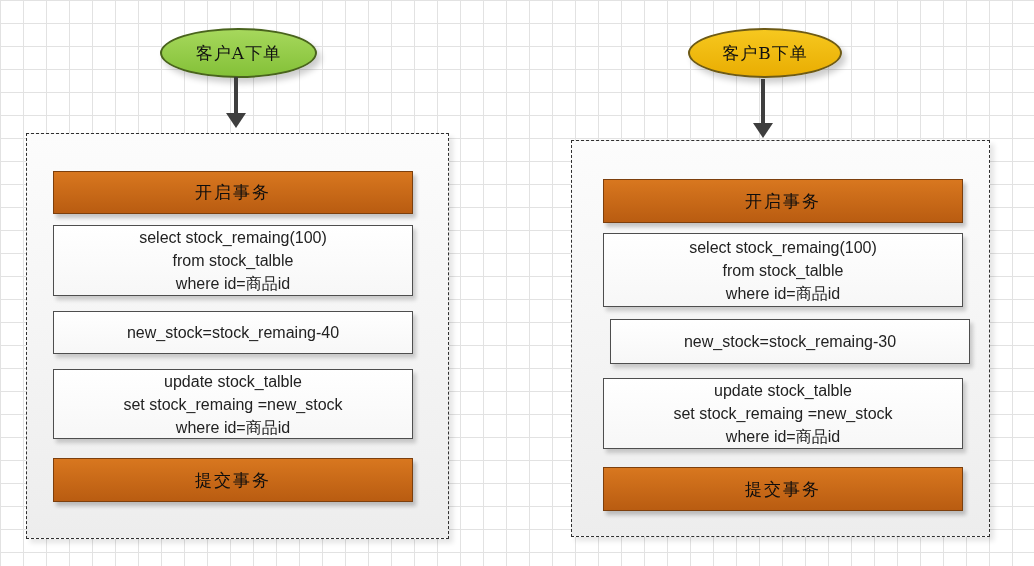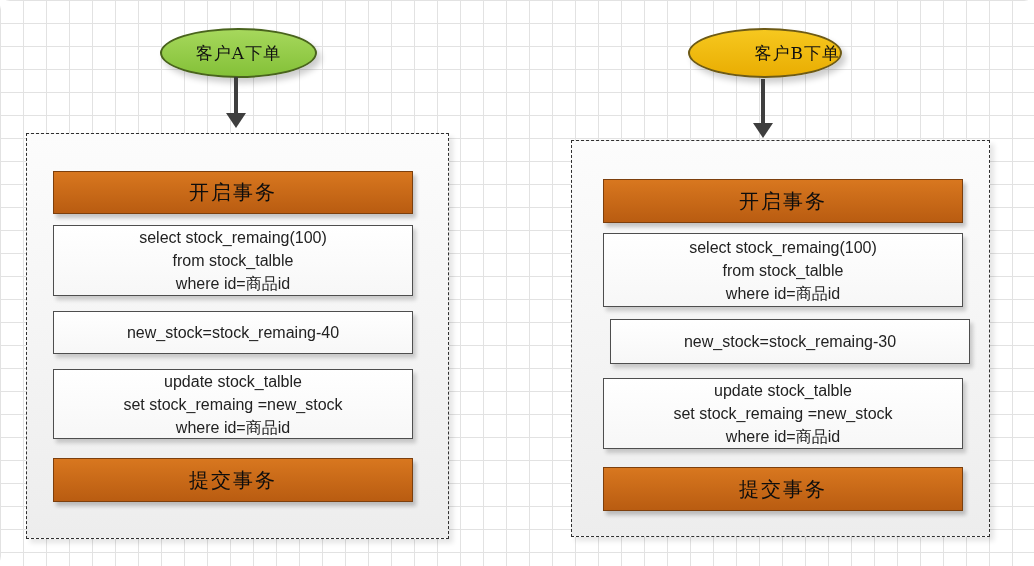--- a/index.html
+++ b/index.html
@@ -4,37 +4,35 @@
 <style>
   html,body{margin:0;padding:0;background:#fff;}
   .stage{
     position:relative;width:1034px;height:566px;overflow:hidden;
     background-color:#ffffff;
     background-image:
       linear-gradient(to right,#e2e2e2 1px,transparent 1px),
       linear-gradient(to bottom,#e2e2e2 1px,transparent 1px);
     background-size:23px 23px;
     font-family:"Liberation Sans",sans-serif;
-    border-radius:10px;
   }
   .ellipse{
     position:absolute;border-radius:50%;
     display:flex;align-items:center;justify-content:center;
     font-family:"DejaVu Serif","Liberation Serif",serif;
     font-size:17px;color:#111;letter-spacing:1px;
     box-shadow:4px 5px 6px rgba(0,0,0,0.20);
   }
   .ellipse.green{
     background:linear-gradient(to bottom,#a6d85c,#84c138);
     border:2px solid #49631d;
   }
   .ellipse.gold{
     background:linear-gradient(to bottom,#f6c81f,#e9ad02);
     border:2px solid #6d5a16;
-    justify-content:flex-end;
   }
   .arrow{
     position:absolute;width:20px;
     display:flex;flex-direction:column;align-items:center;
   }
   .arrow .shaft{width:4px;background:#3e3e3e;flex:1;}
   .arrow .head{
     width:0;height:0;
     border-left:10px solid transparent;border-right:10px solid transparent;
     border-top:15px solid #3e3e3e;
@@ -47,21 +45,21 @@
   }
   .node{
     position:absolute;width:358px;
     display:flex;flex-direction:column;align-items:center;justify-content:center;
     text-align:center;
   }
   .node.orange{
     background:linear-gradient(to bottom,#d8771f,#b95c11);
     border:1px solid #7c3f0d;
     font-family:"DejaVu Serif","Liberation Serif",serif;
-    font-size:20px;color:#0d0d0d;letter-spacing:2px;
+    font-size:17px;color:#0d0d0d;letter-spacing:2px;
     box-shadow:3px 4px 4px rgba(0,0,0,0.22);
   }
   .node.white{
     background:linear-gradient(to bottom,#ffffff,#f7f7f7);
     border:1px solid #4e4e4e;
     font-size:16px;color:#222;
     box-shadow:3px 4px 4px rgba(0,0,0,0.18);
   }
   .node.white .ln{line-height:23px;}
 </style>

